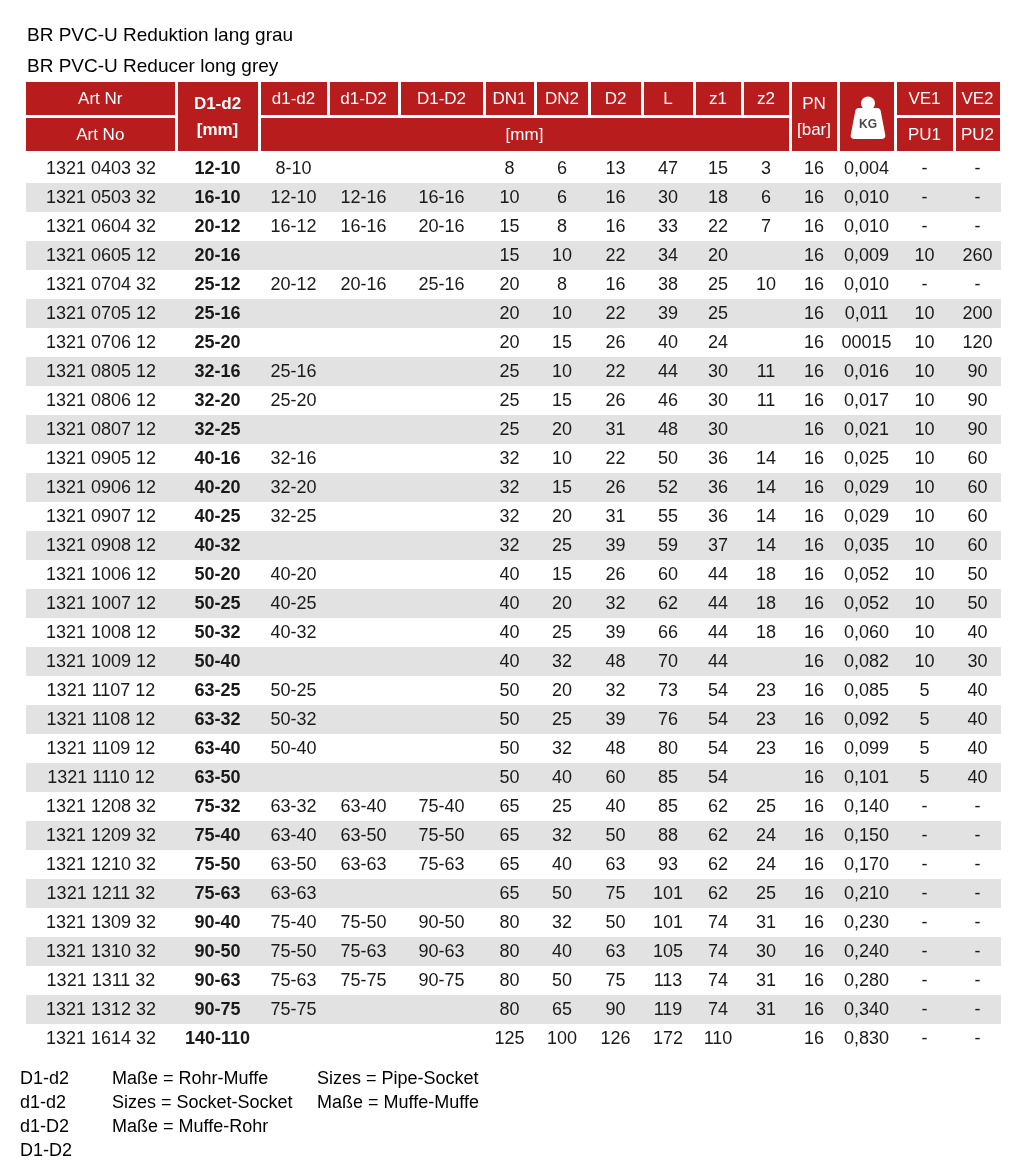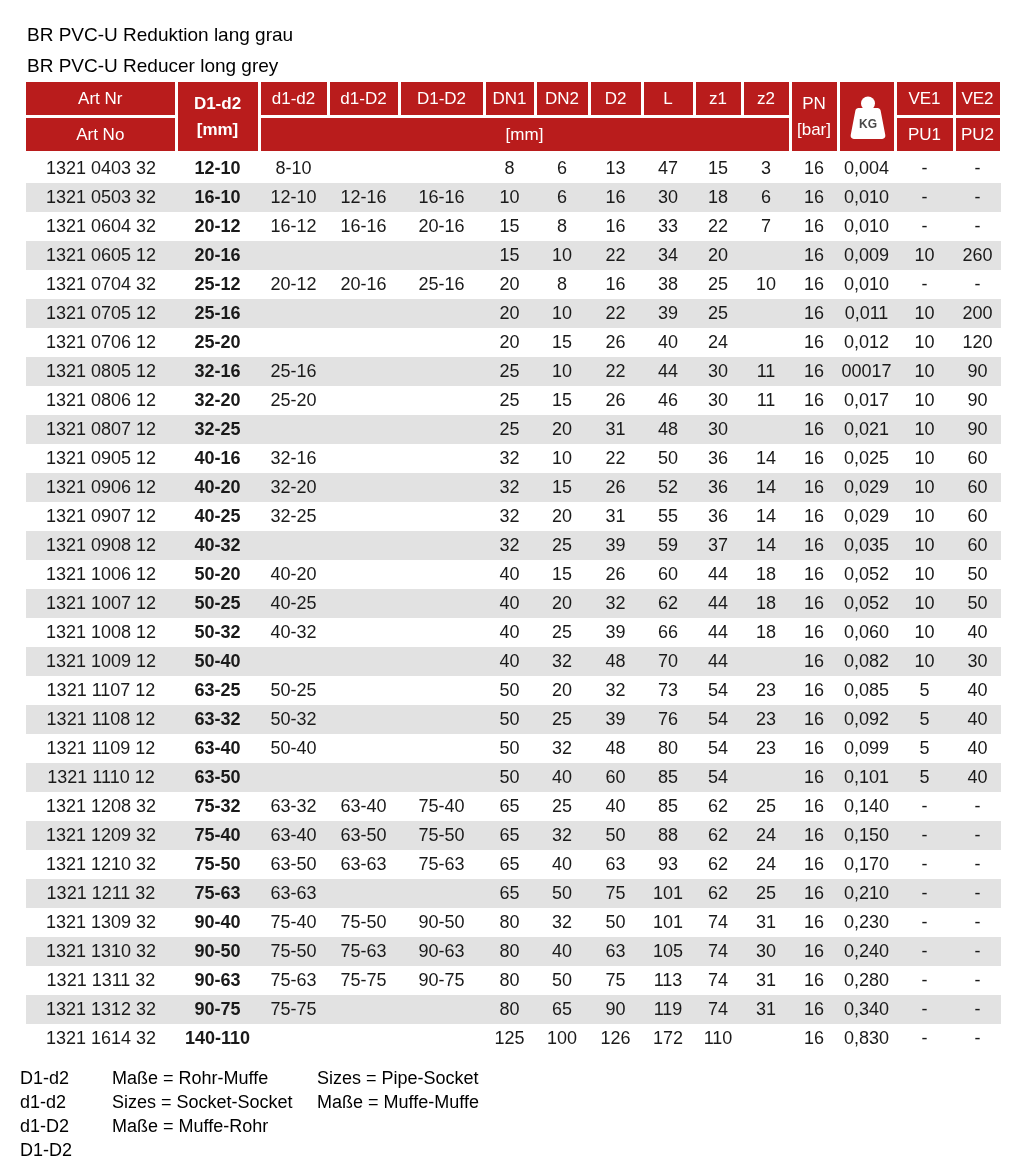--- a/index.html
+++ b/index.html
@@ -241,38 +241,38 @@
         <td class="c2"></td>
         <td class="c3"></td>
         <td class="c4"></td>
         <td class="c5">20</td>
         <td class="c6">15</td>
         <td class="c7">26</td>
         <td class="c8">40</td>
         <td class="c9">24</td>
         <td class="c10"></td>
         <td class="c11">16</td>
-        <td class="c12">0,012</td>
+        <td class="c12">00015</td>
         <td class="c13">10</td>
         <td class="c14">120</td>
       </tr>
       <tr class="stripe">
         <td class="c0">1321 0805 12</td>
         <td class="c1">32-16</td>
         <td class="c2">25-16</td>
         <td class="c3"></td>
         <td class="c4"></td>
         <td class="c5">25</td>
         <td class="c6">10</td>
         <td class="c7">22</td>
         <td class="c8">44</td>
         <td class="c9">30</td>
         <td class="c10">11</td>
         <td class="c11">16</td>
-        <td class="c12">00017</td>
+        <td class="c12">0,016</td>
         <td class="c13">10</td>
         <td class="c14">90</td>
       </tr>
       <tr>
         <td class="c0">1321 0806 12</td>
         <td class="c1">32-20</td>
         <td class="c2">25-20</td>
         <td class="c3"></td>
         <td class="c4"></td>
         <td class="c5">25</td>

